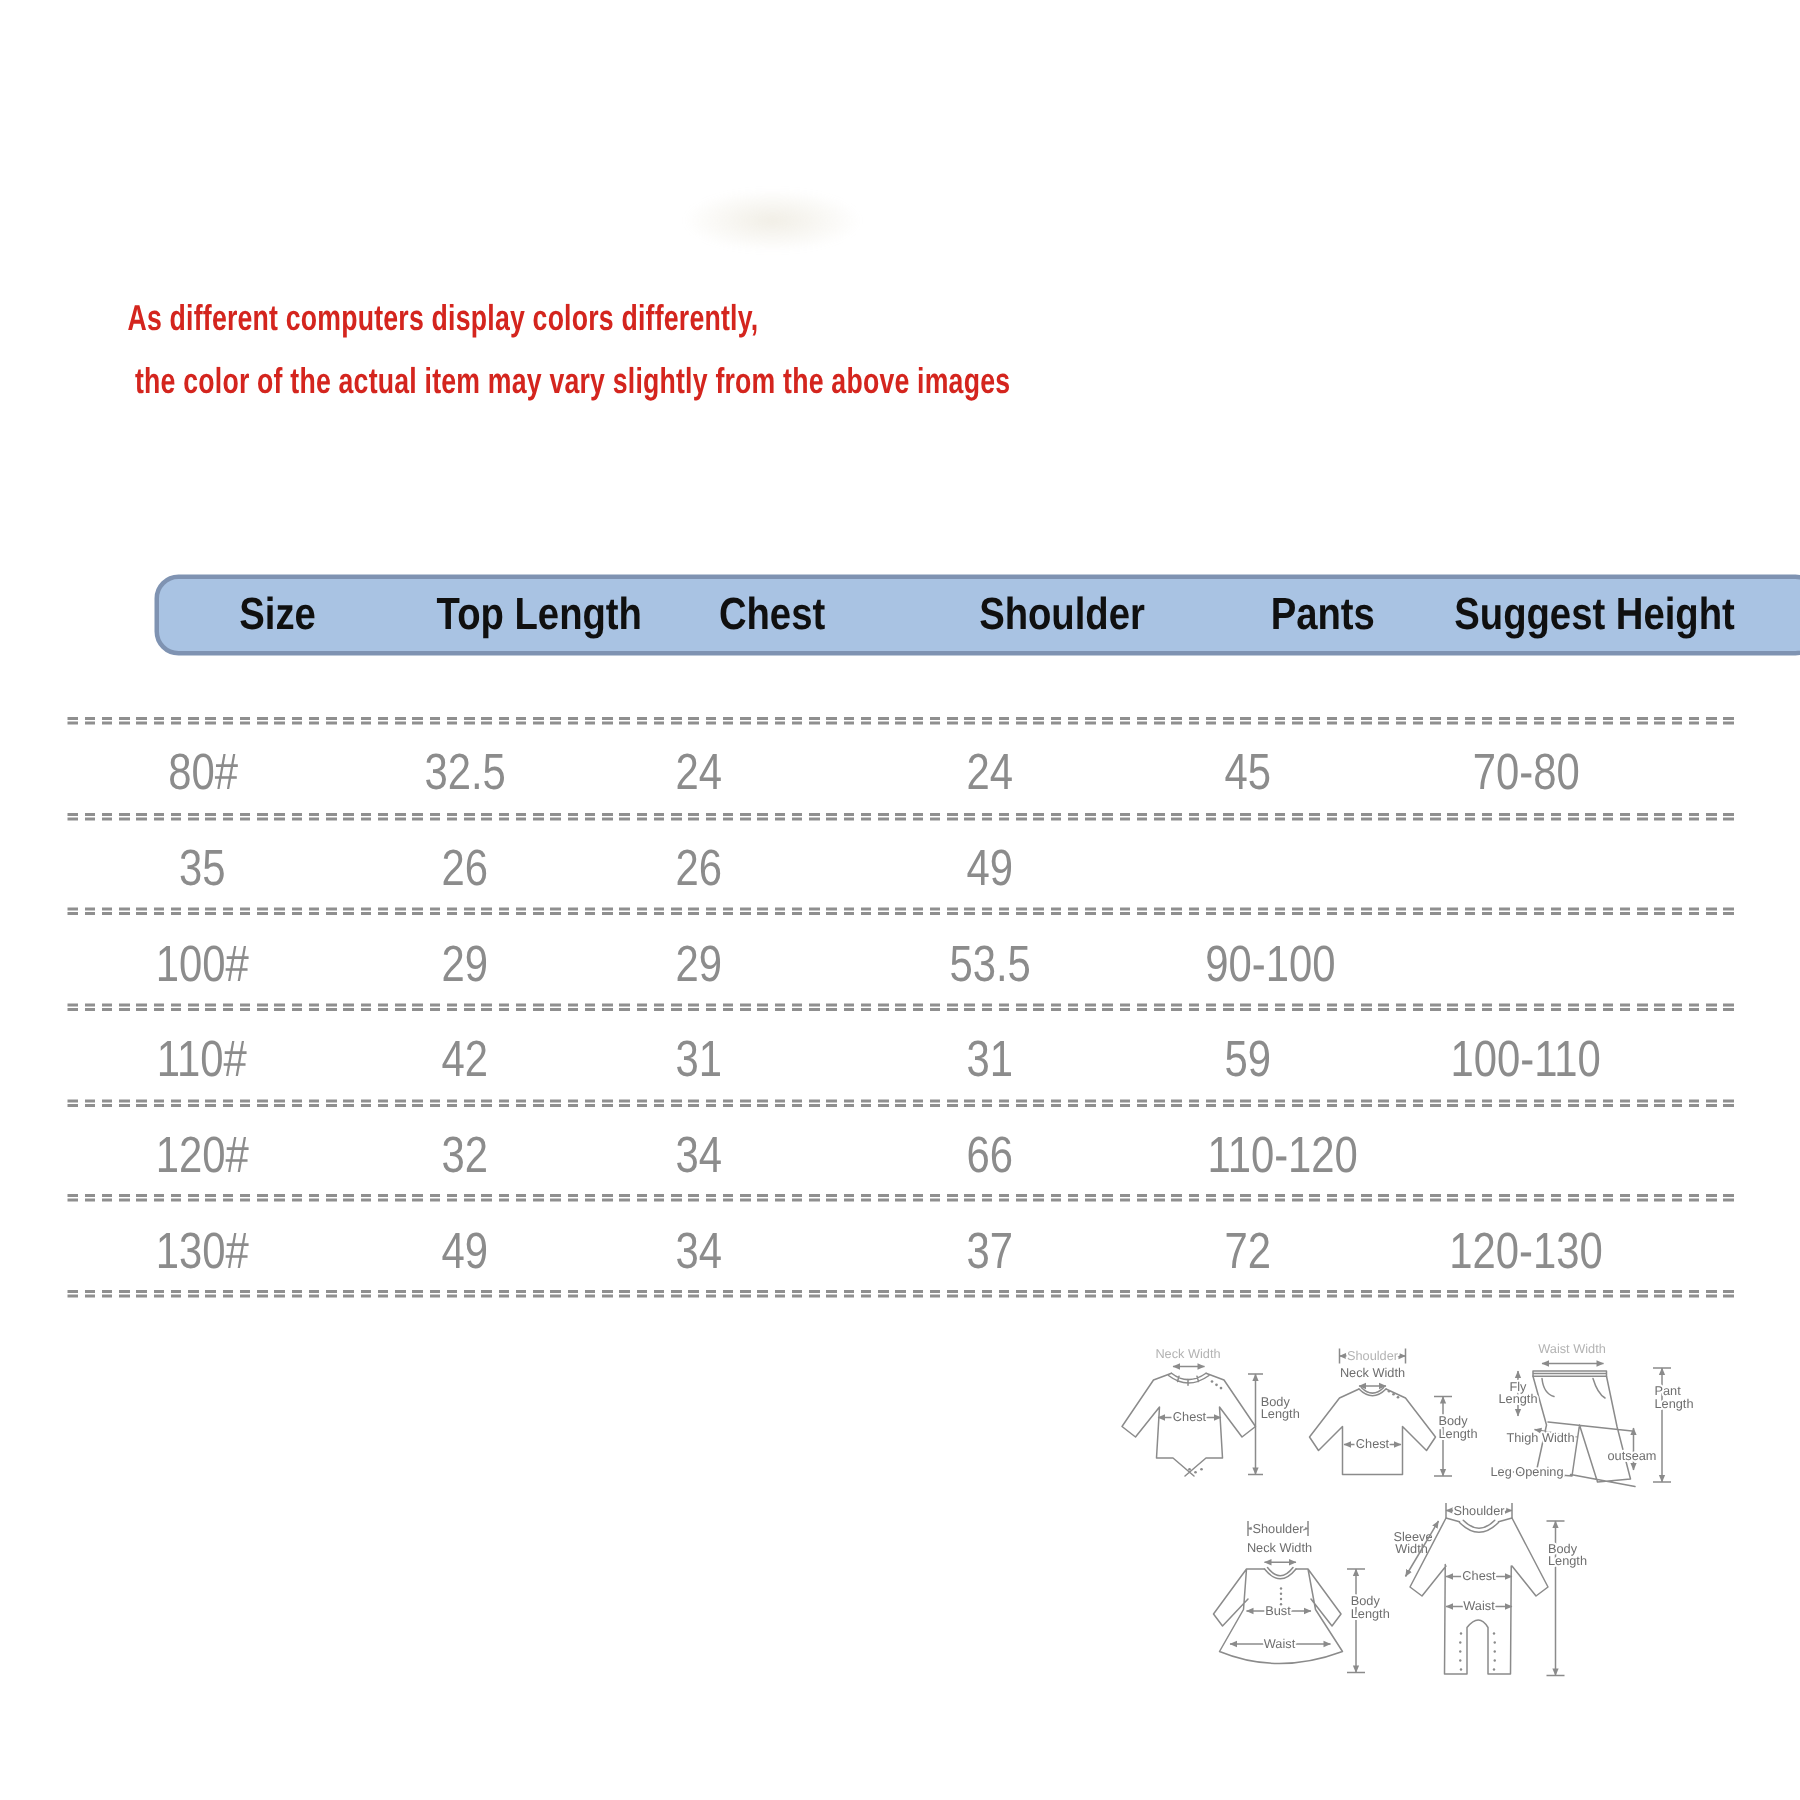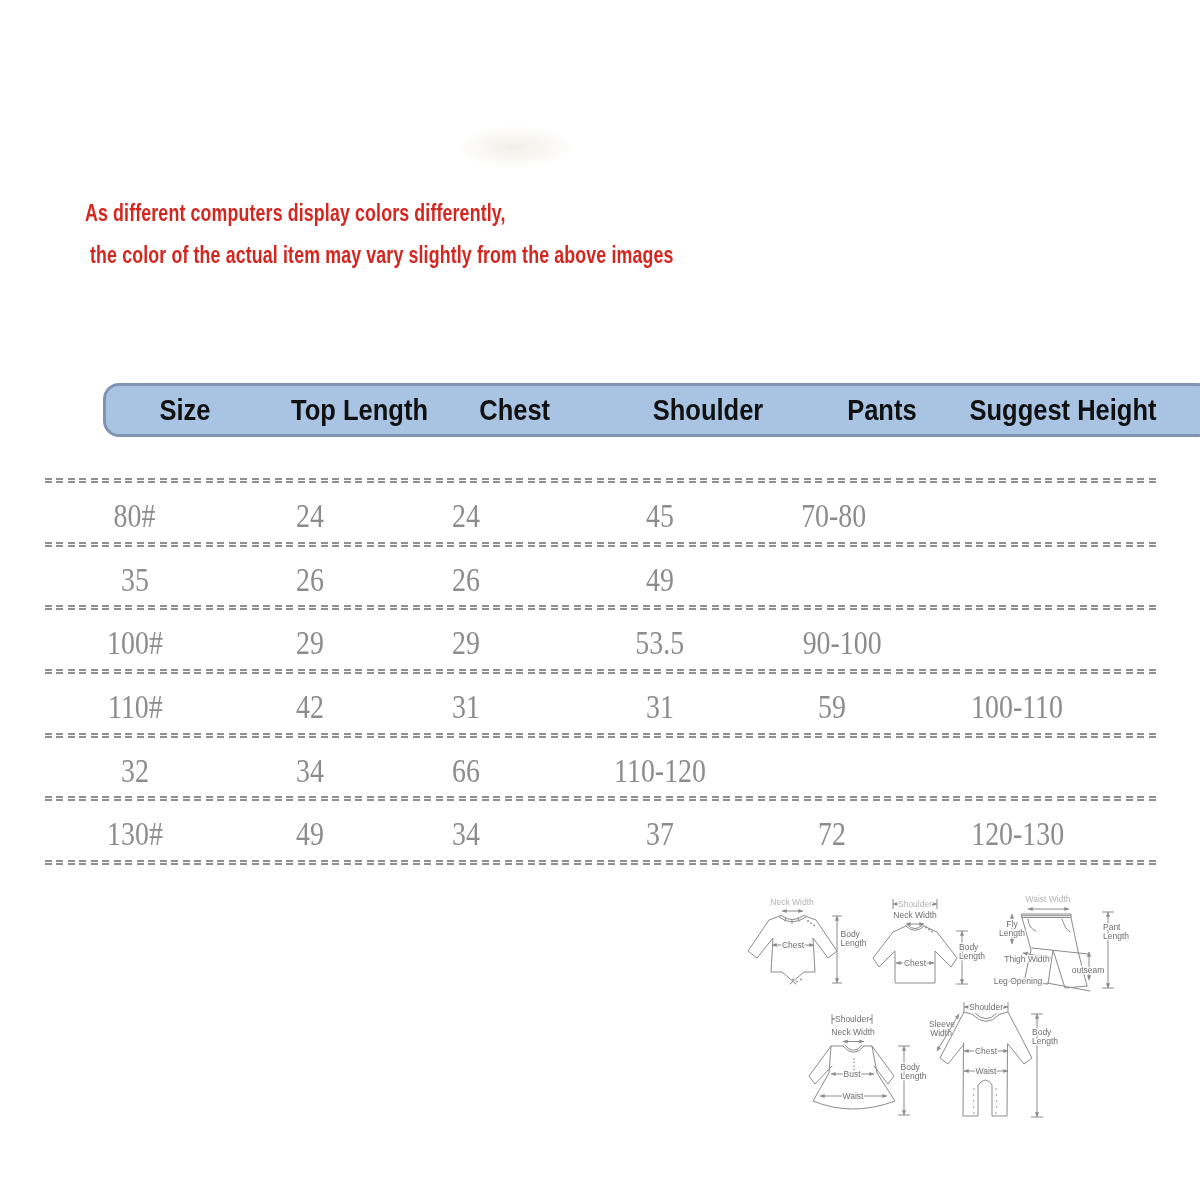--- a/index.html
+++ b/index.html
@@ -32,21 +32,21 @@
   .hcell span{
     display:inline-block;font-size:30px;font-weight:bold;color:#101010;
     transform:scaleX(.85);transform-origin:center;white-space:nowrap;
   }
   .tbody{position:absolute;left:55px;top:478px;width:1110px;}
   .size-row{
     position:relative;height:63.7px;box-sizing:border-box;padding-top:12px;
     display:grid;grid-template-columns:14.4% 17.2% 10.8% 24.2% 6.8% 26.6%;
     align-items:center;
   }
-  .cell{text-align:center;font-family:Liberation Serif, serif;}
+  .cell{text-align:center;}
   .cell span{
     display:inline-block;font-size:34px;color:var(--row-text,#8c8c8c);
     transform:scaleX(.82);transform-origin:center;white-space:nowrap;
   }
   .dash{
     position:absolute;top:0;left:-10px;width:1112px;height:5px;
     background-image:
       repeating-linear-gradient(90deg,var(--dash,#8f8f8f) 0 7px,transparent 7px 11.5px),
       repeating-linear-gradient(90deg,var(--dash,#8f8f8f) 0 7px,transparent 7px 11.5px);
     background-size:100% 2px,100% 2px;background-position:0 0,0 3px;background-repeat:no-repeat;
@@ -94,20 +94,21 @@
       </div>
       <div class="hcell">
         <span>Suggest Height</span>
       </div>
   </div>
 
   <div class="tbody">
     <div class="size-row">
         <div class="dash"></div>
         <div class="cell"><span>80#</span></div>
+        <div class="cell"><span>32.5</span></div>
         <div class="cell"><span>24</span></div>
         <div class="cell"><span>24</span></div>
         <div class="cell"><span>45</span></div>
         <div class="cell"><span>70-80</span></div>
       </div>
       <div class="size-row">
         <div class="dash"></div>
         <div class="cell"><span>35</span></div>
         <div class="cell"><span>26</span></div>
         <div class="cell"><span>26</span></div>
@@ -125,20 +126,21 @@
         <div class="dash"></div>
         <div class="cell"><span>110#</span></div>
         <div class="cell"><span>42</span></div>
         <div class="cell"><span>31</span></div>
         <div class="cell"><span>31</span></div>
         <div class="cell"><span>59</span></div>
         <div class="cell"><span>100-110</span></div>
       </div>
       <div class="size-row">
         <div class="dash"></div>
+        <div class="cell"><span>120#</span></div>
         <div class="cell"><span>32</span></div>
         <div class="cell"><span>34</span></div>
         <div class="cell"><span>66</span></div>
         <div class="cell"><span>110-120</span></div>
       </div>
       <div class="size-row">
         <div class="dash"></div>
         <div class="cell"><span>130#</span></div>
         <div class="cell"><span>49</span></div>
         <div class="cell"><span>34</span></div>

